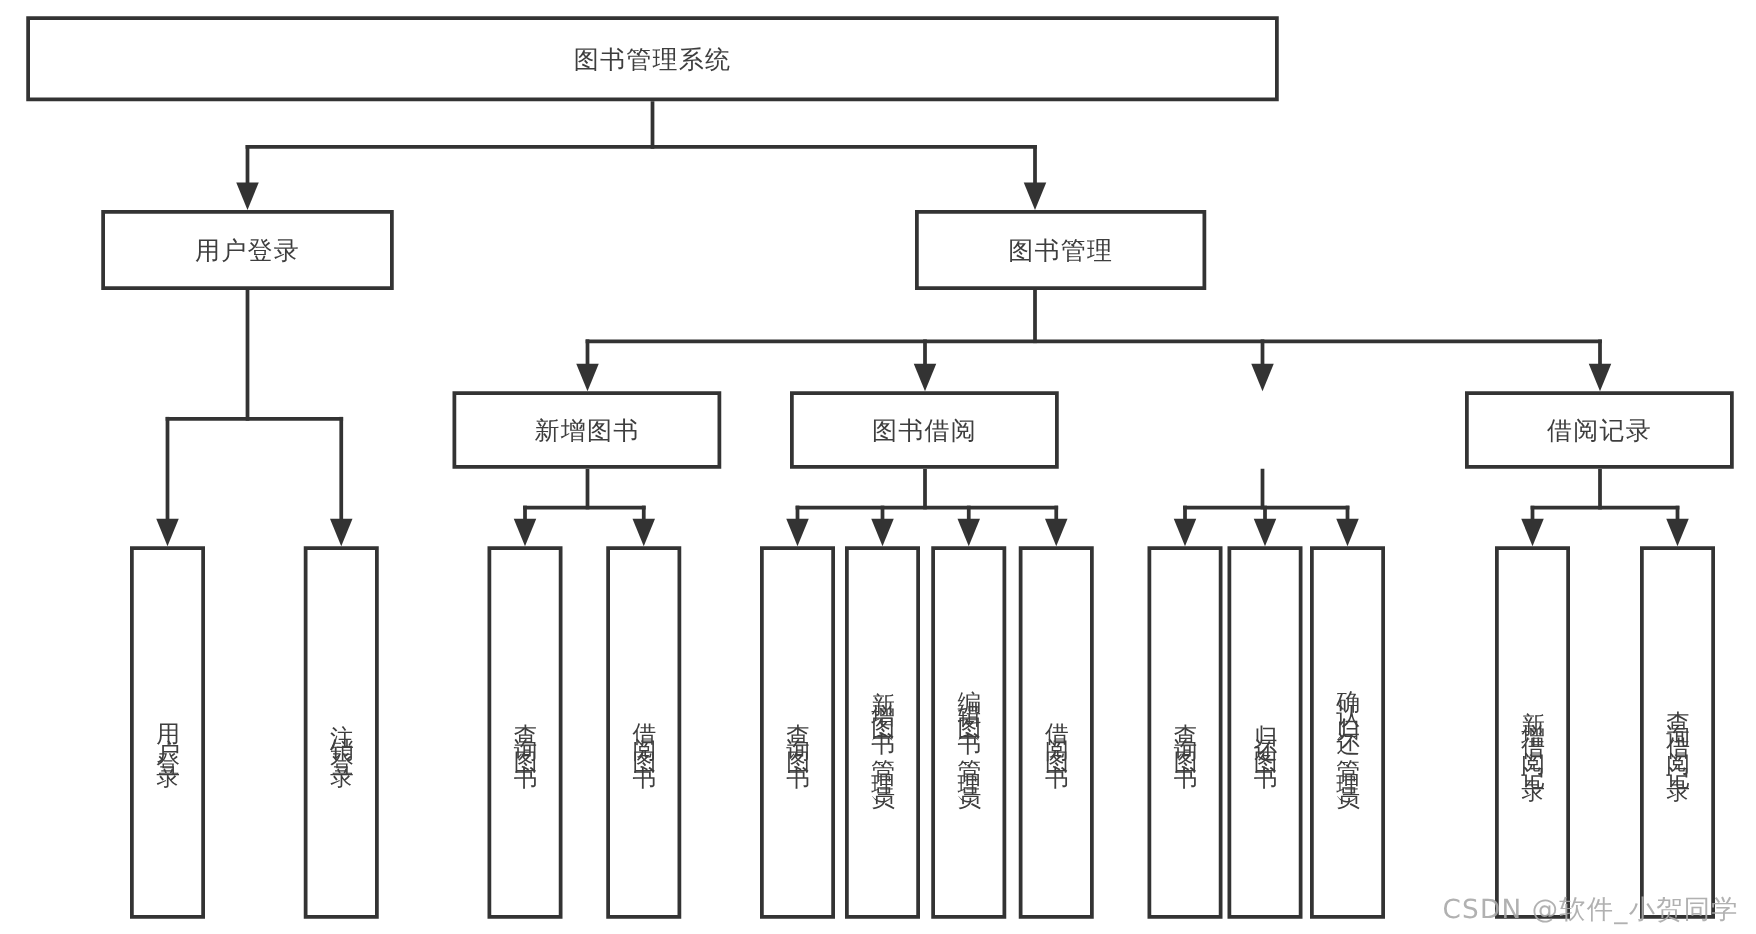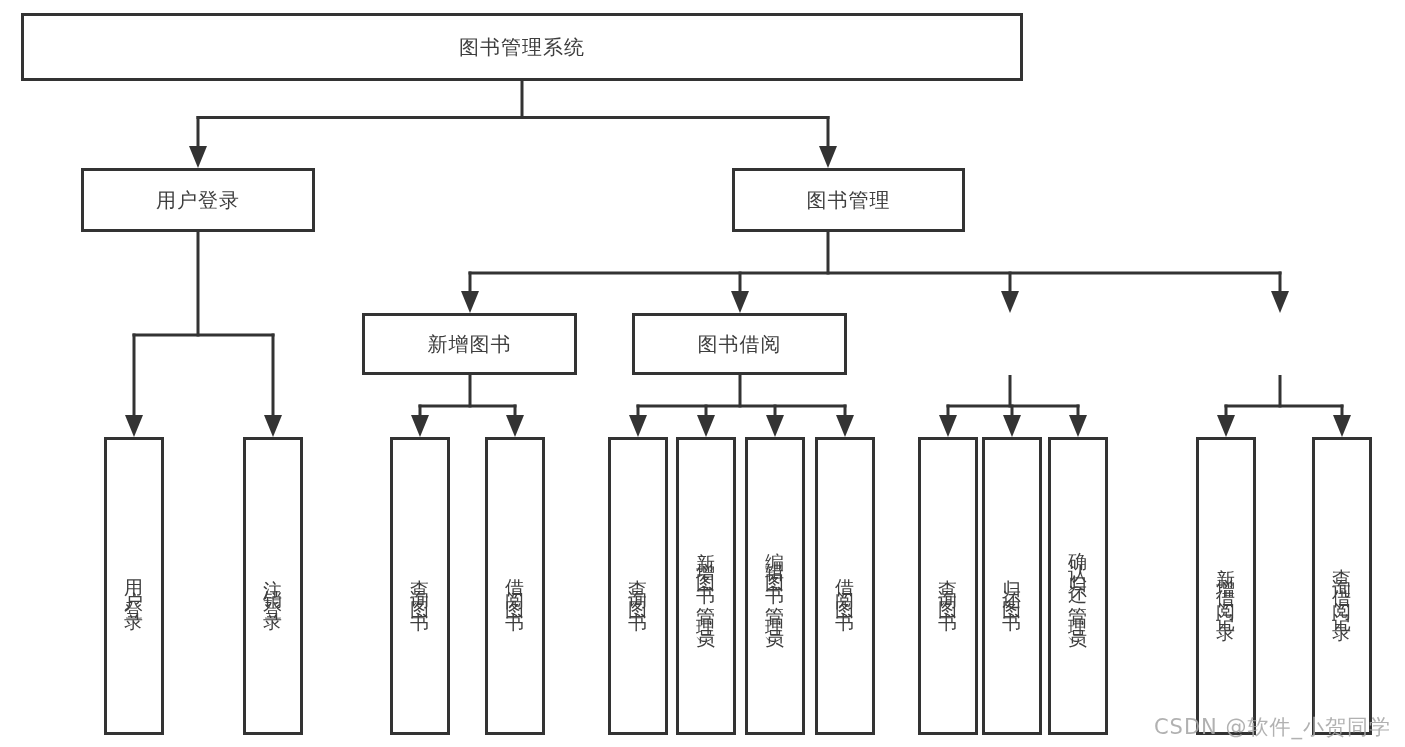--- a/index.html
+++ b/index.html
@@ -158,20 +158,23 @@
   <div class="box n-bmg">
     <span class="lbl">图书管理</span>
   </div>
 
   <div class="box lv3 n-rec">
     <span class="lbl">新增图书</span>
   </div>
   <div class="box lv3 n-bb">
     <span class="lbl">图书借阅</span>
   </div>
+  <div class="box lv3 n-br">
+    <span class="lbl">借阅记录</span>
+  </div>
 
   <div class="box v lv4 n-login">
     <span class="lbl">用户登录</span>
   </div>
   <div class="box v lv4 n-logout">
     <span class="lbl">注销登录</span>
   </div>
   <div class="box v lv4 n-recq">
     <span class="lbl">查询图书</span>
   </div>

